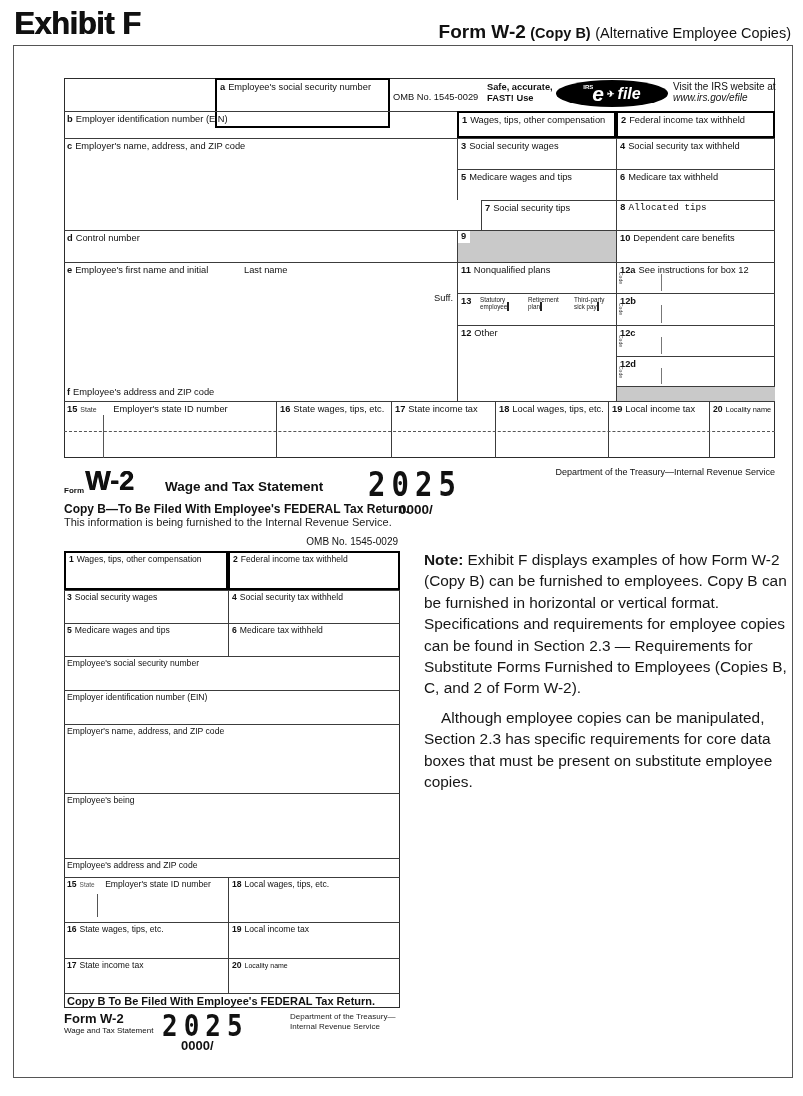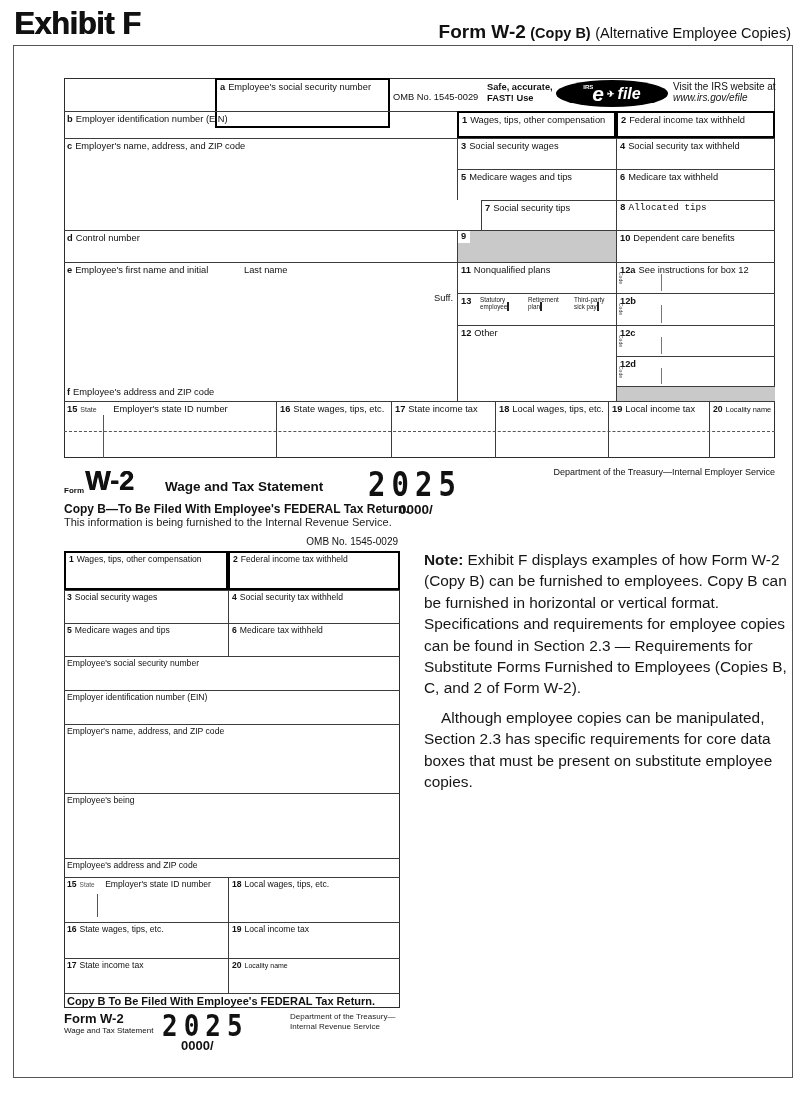--- a/index.html
+++ b/index.html
@@ -180,21 +180,21 @@
   <div class="c" style="left:709px;top:401px;width:66px;height:57px;font-size:7.4px;">
     <span class="n" style="font-size:8.6px;">20</span><span>Locality name</span>
   </div>
   <div class="dash" style="left:64px;top:431px;width:711px;"></div>
 
   <div class="abs" style="left:64px;top:486px;font-size:8px;font-weight:bold;">Form</div>
   <div class="abs" style="left:85px;top:466px;font-size:27px;font-weight:900;text-shadow:0.6px 0 0 #000;">W-2</div>
   <div class="abs" style="left:165px;top:479px;font-size:13.5px;font-weight:bold;">Wage and Tax Statement</div>
   <div class="abs year" style="left:368px;top:464px;font-size:29px;">2025</div>
   <div class="abs" style="left:399px;top:502px;font-size:13.5px;font-weight:bold;">0000/</div>
-  <div class="abs" style="right:28px;top:467px;font-size:9px;">Department of the Treasury—Internal Employer Service</div>
+  <div class="abs" style="right:28px;top:467px;font-size:9px;">Department of the Treasury—Internal Revenue Service</div>
   <div class="abs" style="left:64px;top:502px;font-size:12px;font-weight:bold;">Copy B—To Be Filed With Employee's FEDERAL Tax Return.</div>
   <div class="abs" style="left:64px;top:516px;font-size:11px;color:#222;">This information is being furnished to the Internal Revenue Service.</div>
 
   <div class="abs" style="left:250px;top:536px;width:148px;text-align:right;font-size:10px;">OMB No. 1545-0029</div>
   <div class="box" style="left:64px;top:551px;width:336px;height:457px;"></div>
 
   <div class="c th vc" style="left:64px;top:551px;width:164px;height:39px;">
     <span class="n">1</span><span>Wages, tips, other compensation</span>
   </div>
   <div class="c th vc" style="left:228px;top:551px;width:172px;height:39px;">

